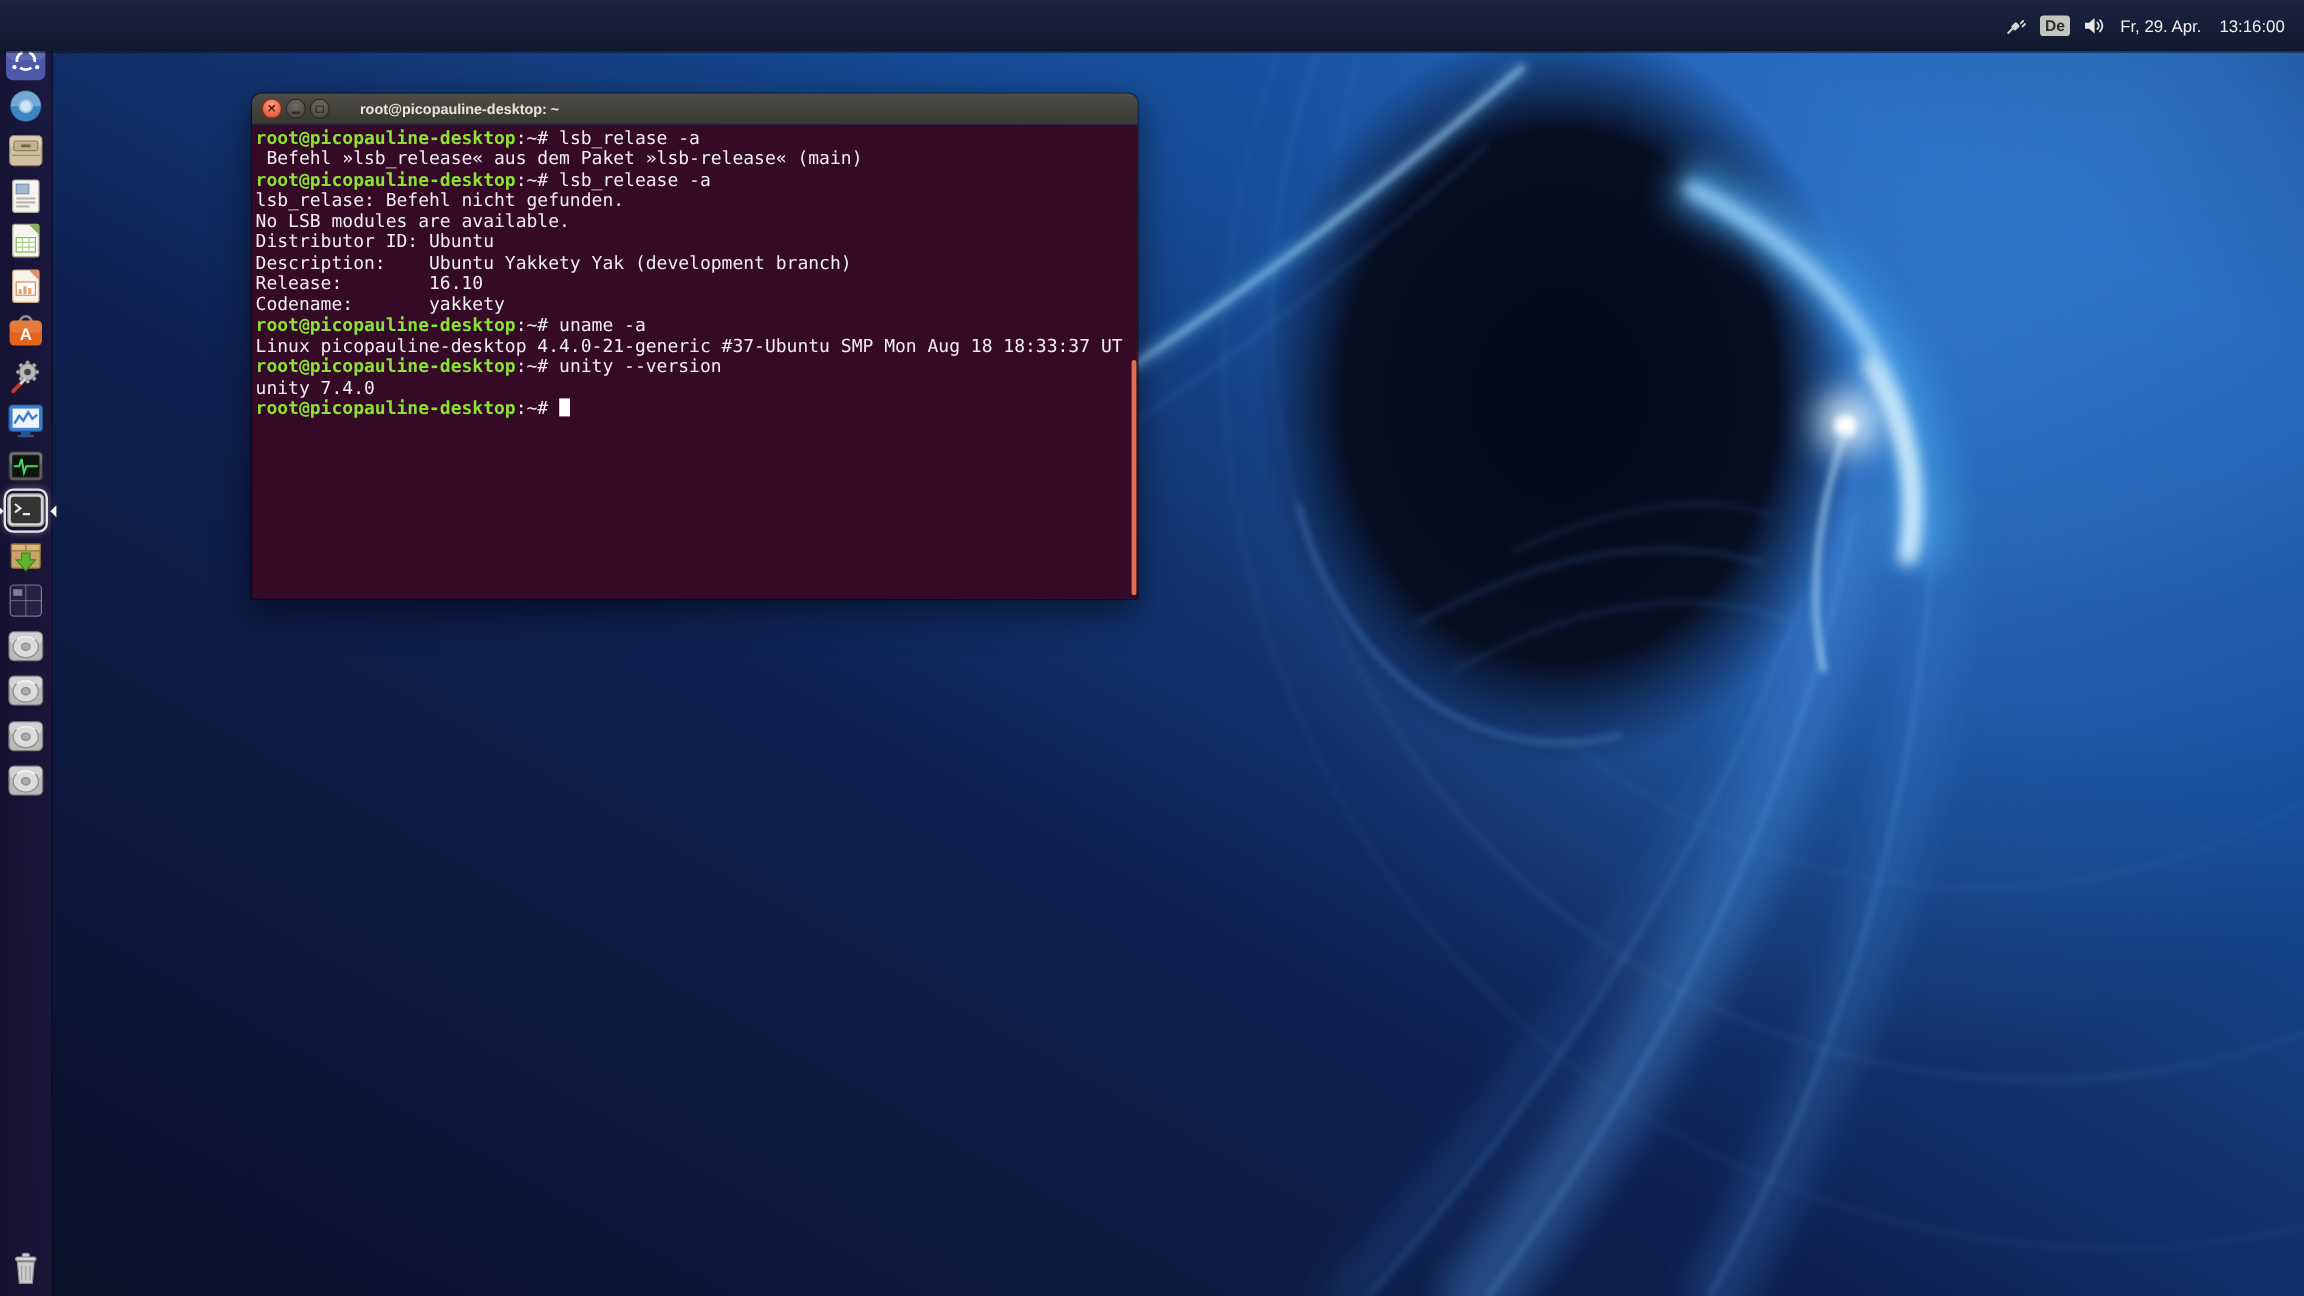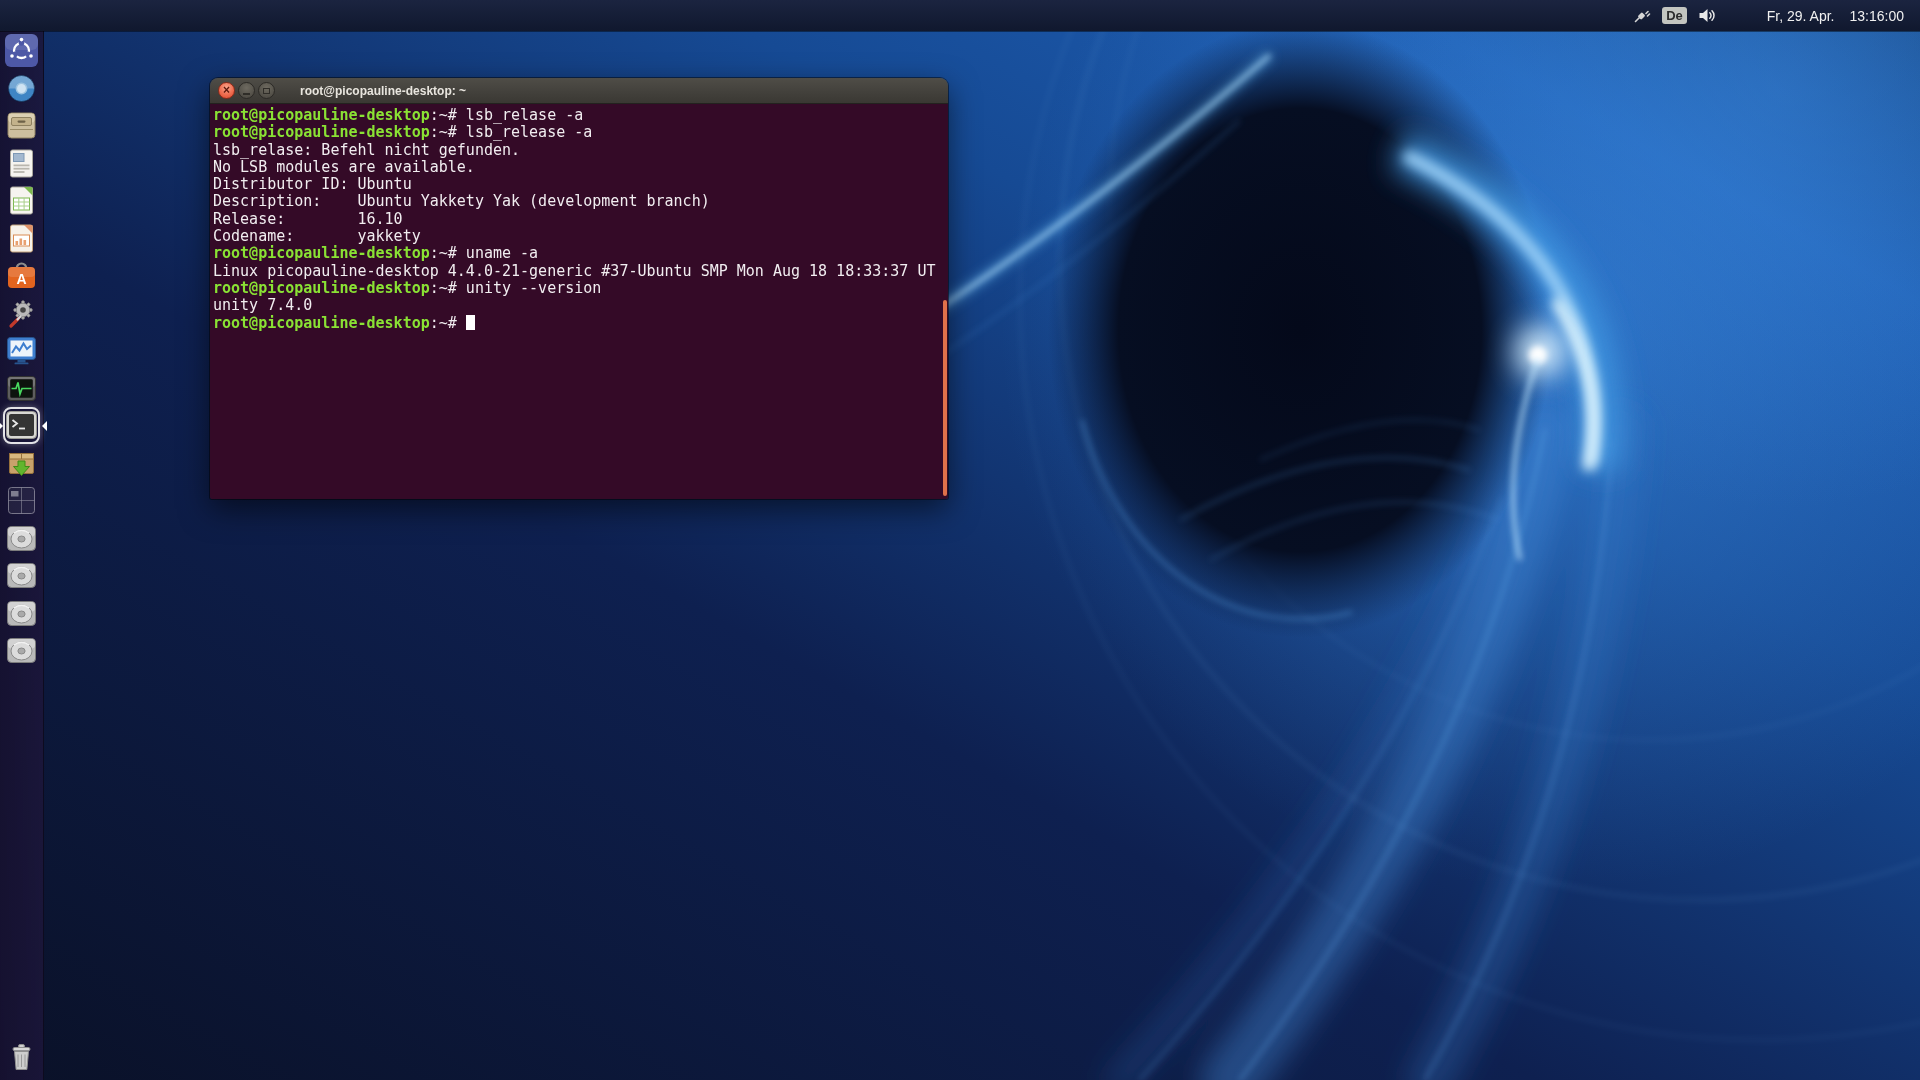--- a/index.html
+++ b/index.html
@@ -1,28 +1,28 @@
 <!DOCTYPE html>
 <html><head>
 <meta charset="utf-8">
 <style>
   html,body{margin:0;padding:0;width:1920px;height:1080px;overflow:hidden;background:#0a1230;
     font-family:"Liberation Sans",sans-serif;}
   .desktop{position:relative;width:1920px;height:1080px;overflow:hidden;}
   svg.wallpaper{position:absolute;left:0;top:0;width:1920px;height:1080px;z-index:0;}
 
   
-  .panel{position:absolute;left:0;top:0;width:1920px;height:31px;z-index:30;
+  .panel{position:absolute;left:0;top:0;width:1920px;height:43px;z-index:30;
     background:linear-gradient(#1b2440,#10182e);box-shadow:0 1px 0 rgba(0,0,0,.45);
     display:flex;align-items:flex-end;justify-content:flex-end;}
   .indicators{display:flex;align-items:center;gap:9px;padding-right:6px;height:100%;}
   .ind{display:flex;align-items:center;justify-content:center;height:100%;padding:0 2px;}
   .kbd-badge{background:#c3c5c0;color:#2d2d2d;font-size:13px;font-weight:bold;
     border-radius:3px;padding:1px 4px;line-height:15px;}
-  .clock-date,.clock-time{color:#f0f0f0;font-size:14px;white-space:nowrap;margin-left:38px;}
+  .clock-date,.clock-time{color:#f0f0f0;font-size:14px;white-space:nowrap;}
   .clock-time{margin-left:6px;margin-right:10px;}
 
   
   .launcher{position:absolute;left:0;top:27px;width:44px;height:1053px;z-index:20;
     background:linear-gradient(90deg,rgba(22,17,48,.92),rgba(28,22,58,.86));
     border-right:1px solid rgba(0,0,0,.35);
     display:flex;flex-direction:column;align-items:center;padding-top:7px;gap:4.5px;box-sizing:border-box;}
   .litem{position:relative;width:33px;height:33px;flex:0 0 auto;}
   .litem .licon,.litem svg{display:block;width:33px;height:33px;}
   .litem.dimmed{opacity:.55;}
@@ -375,20 +375,21 @@
       <span class="wbtn">
           <span class="ming"></span>
         </span>
       <span class="wbtn">
           <span class="maxg"></span>
         </span>
       <span class="title">root@picopauline-desktop: ~</span>
     </div>
     <div class="tcontent" id="tcontent">
         <div class="tline"><span class="c-green">root@picopauline-desktop</span><span class="c-fg">:~# lsb_relase -a</span></div>
+        <div class="tline"><span class="c-fg"> Befehl »lsb_release« aus dem Paket »lsb-release« (main)</span></div>
         <div class="tline"><span class="c-green">root@picopauline-desktop</span><span class="c-fg">:~# lsb_release -a</span></div>
         <div class="tline"><span class="c-fg">lsb_relase: Befehl nicht gefunden.</span></div>
         <div class="tline"><span class="c-fg">No LSB modules are available.</span></div>
         <div class="tline"><span class="c-fg">Distributor ID: Ubuntu</span></div>
         <div class="tline"><span class="c-fg">Description:    Ubuntu Yakkety Yak (development branch)</span></div>
         <div class="tline"><span class="c-fg">Release:        16.10</span></div>
         <div class="tline"><span class="c-fg">Codename:       yakkety</span></div>
         <div class="tline"><span class="c-green">root@picopauline-desktop</span><span class="c-fg">:~# uname -a</span></div>
         <div class="tline"><span class="c-fg">Linux picopauline-desktop 4.4.0-21-generic #37-Ubuntu SMP Mon Aug 18 18:33:37 UT</span></div>
         <div class="tline"><span class="c-green">root@picopauline-desktop</span><span class="c-fg">:~# unity --version</span></div>

